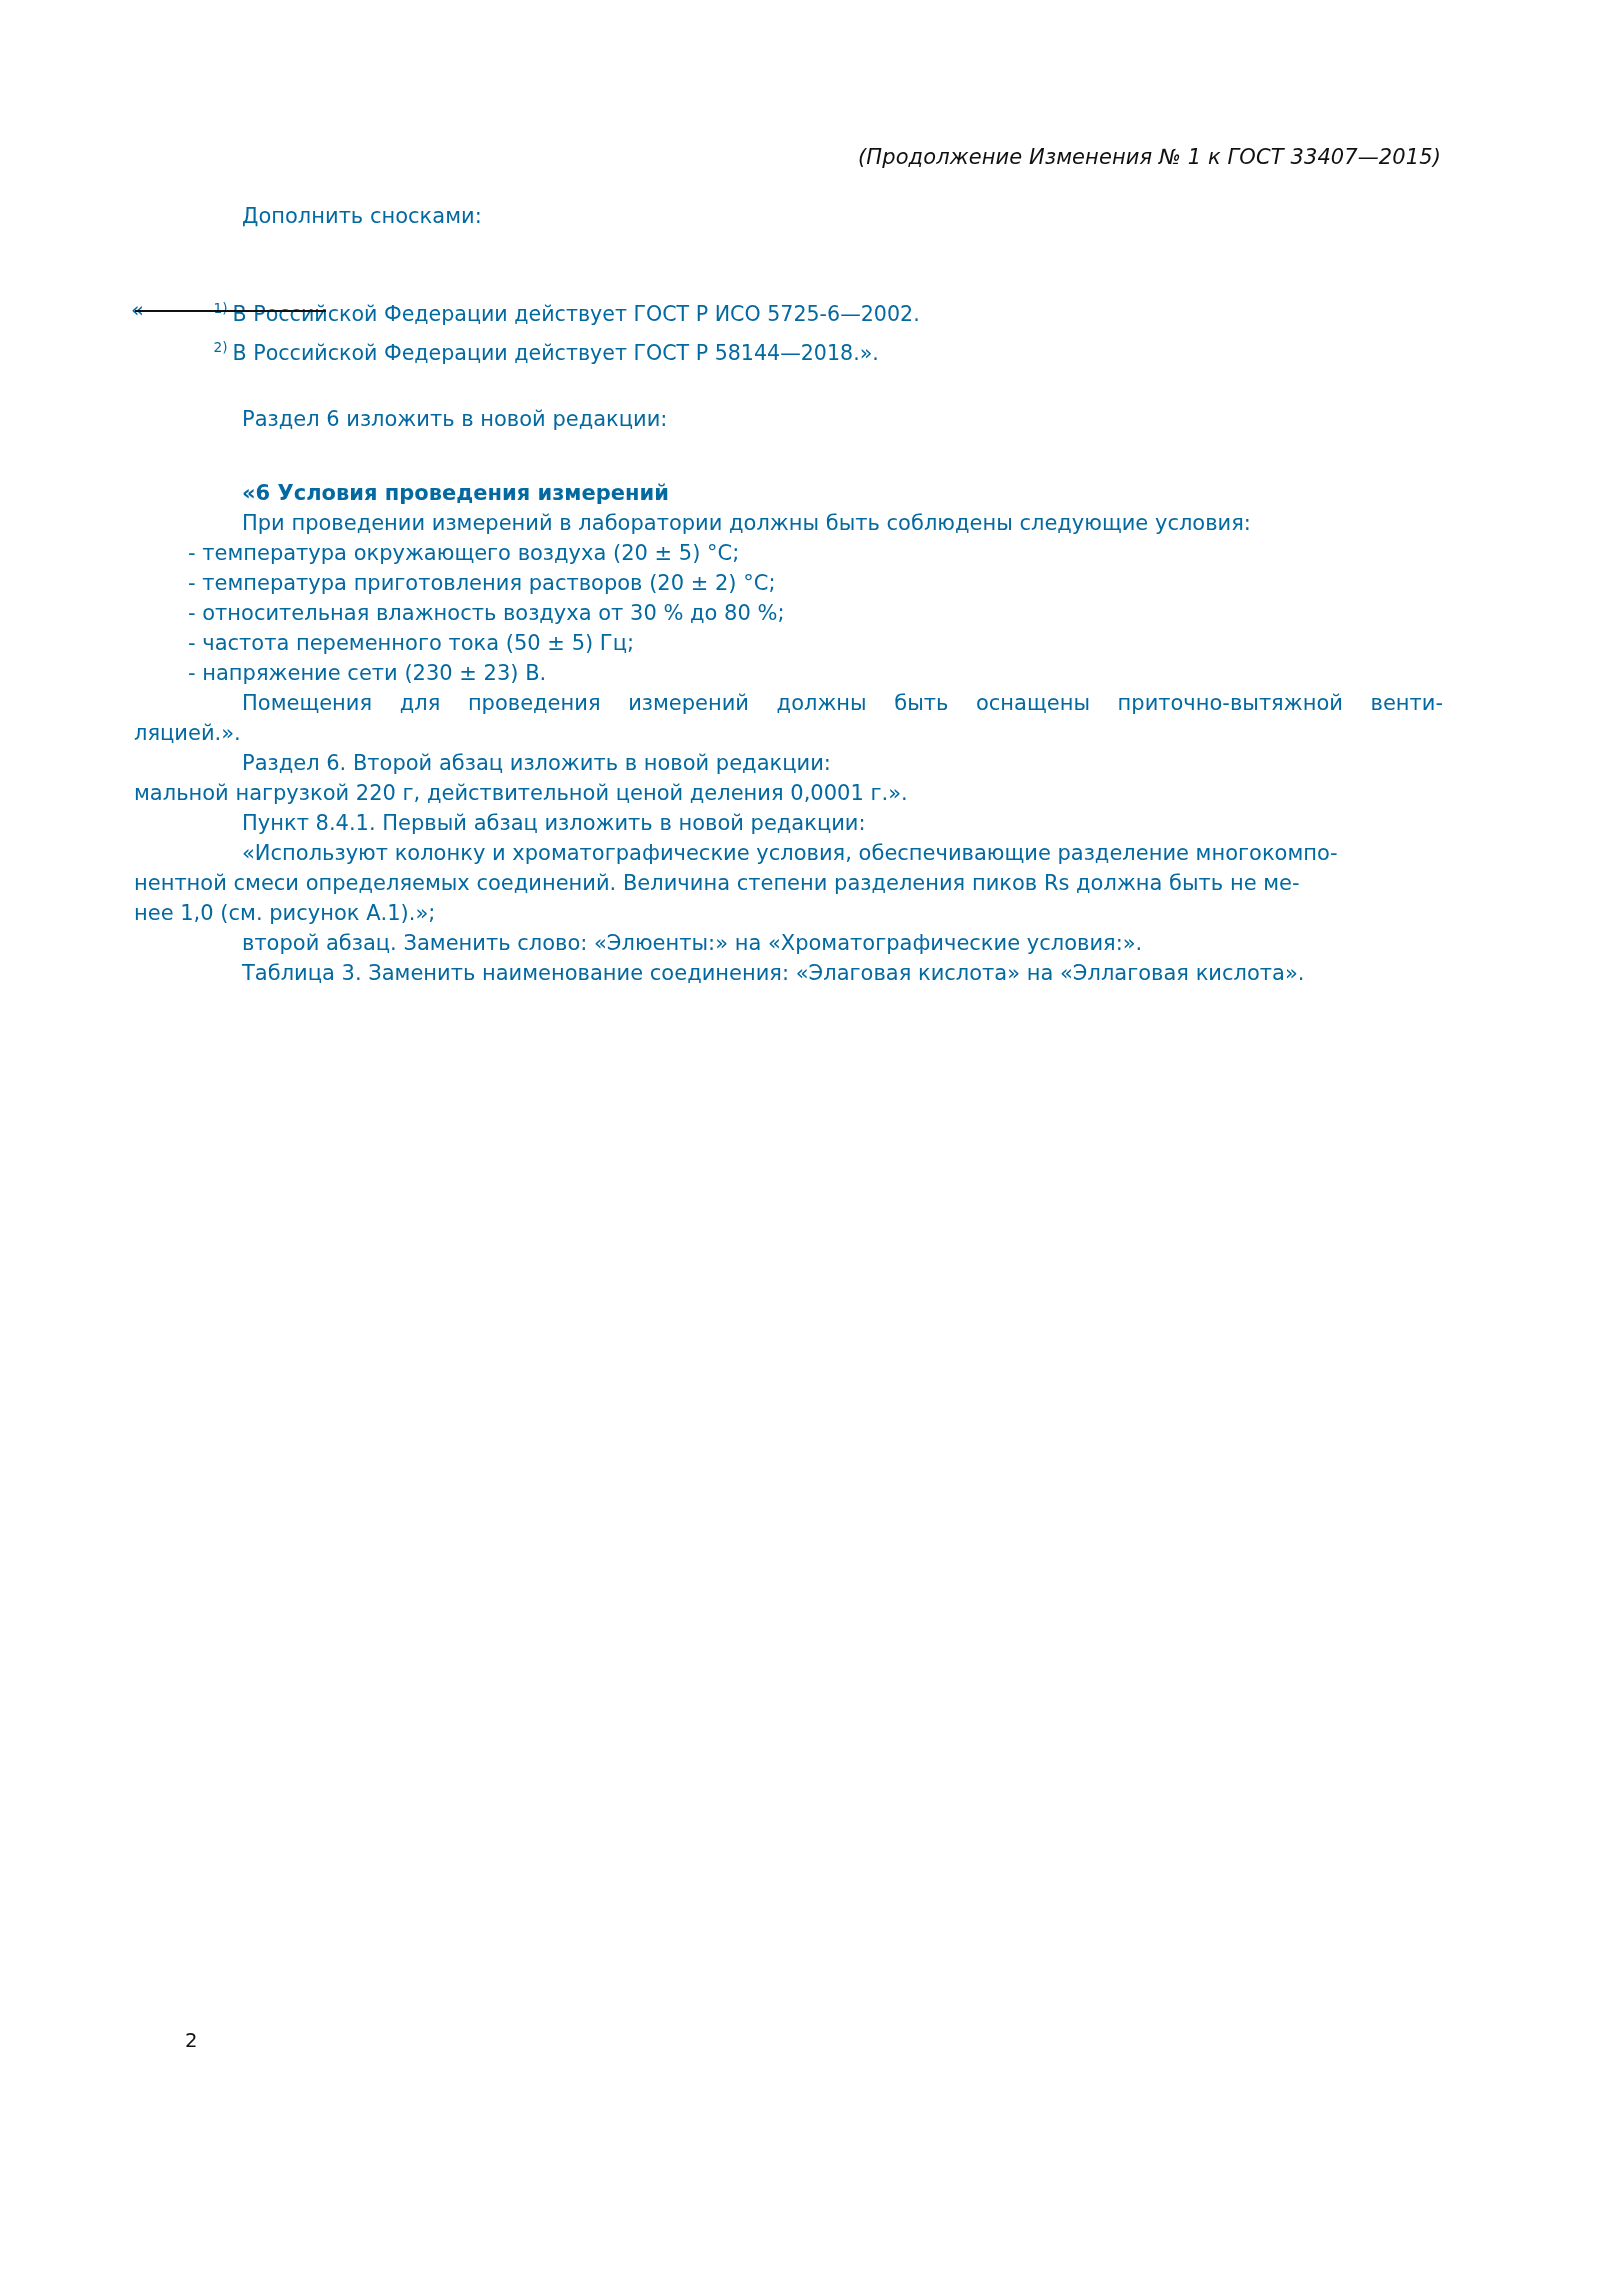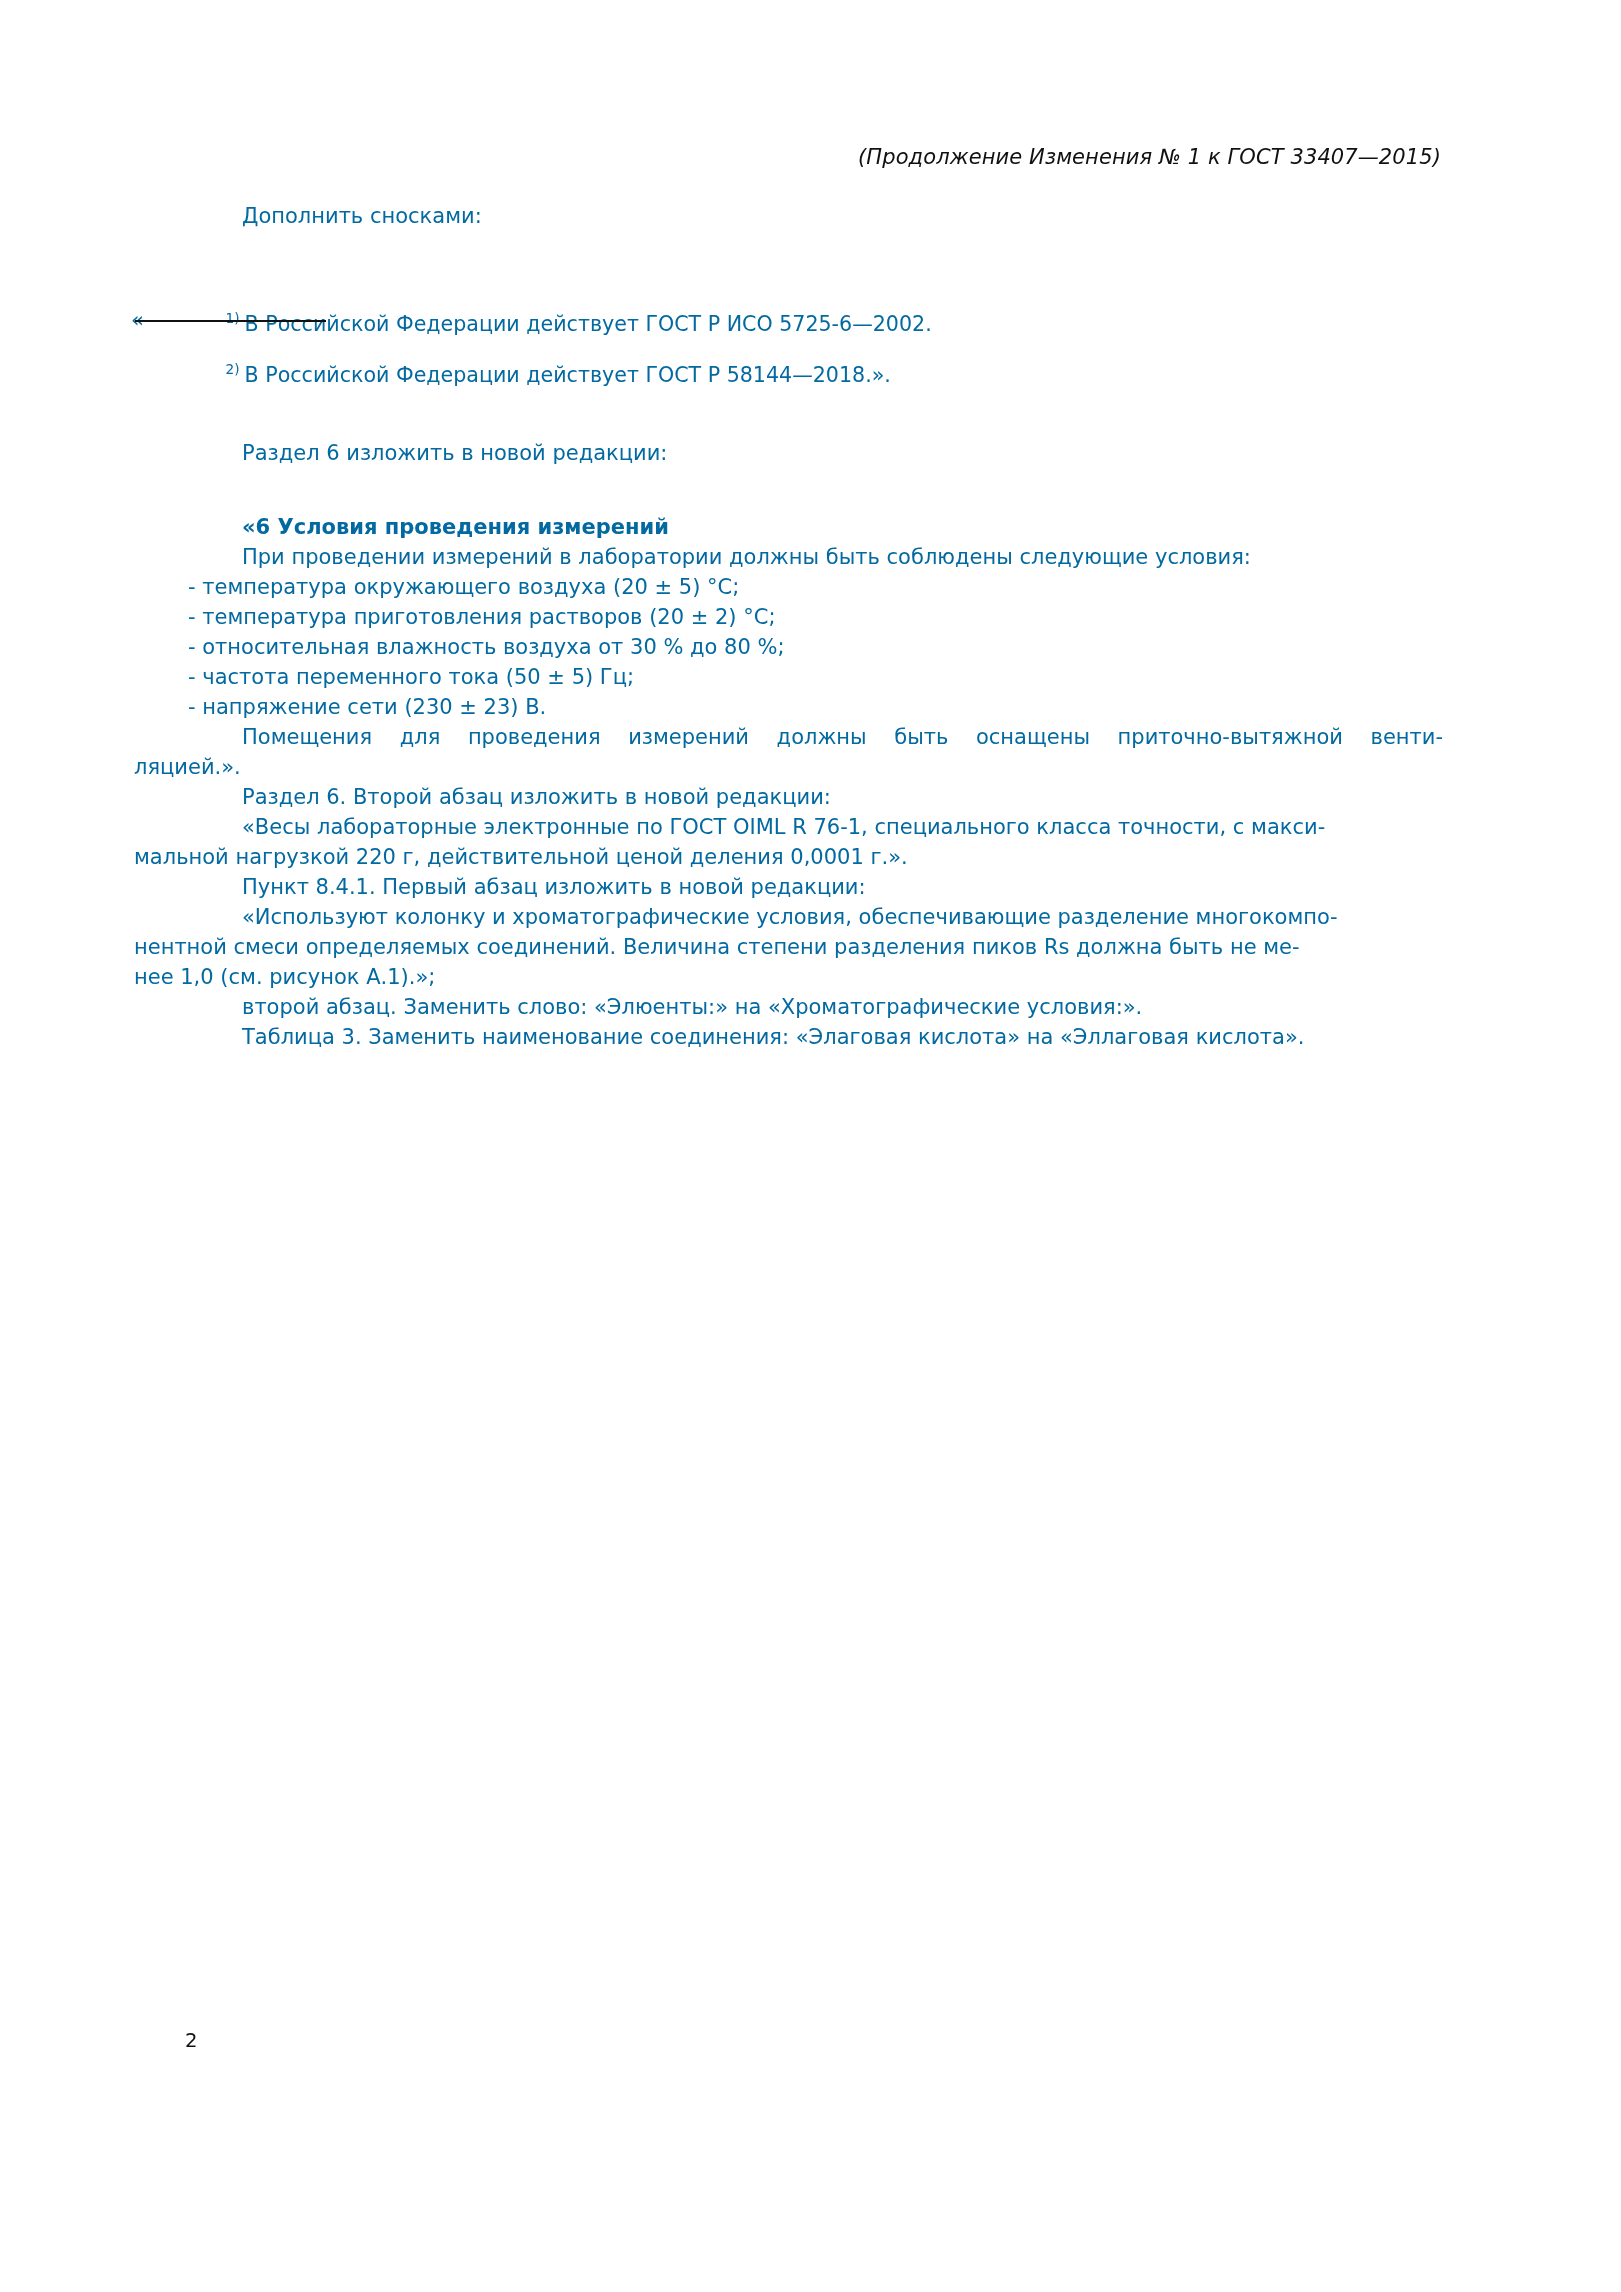--- a/index.html
+++ b/index.html
@@ -67,21 +67,21 @@
   }
   .footnote-rule {
     position: absolute;
     left: -53px;
     top: 15.7px;
     width: 191px;
     height: 2px;
     background: #111;
   }
   .footnote-line {
-    margin: 16px;
+    margin: 4px;
     padding-left: 21.6px;
     font-size: 20.6px;
     line-height: 29px;
     white-space: nowrap;
   }
   .fn-sup {
     font-size: 13.7px;
     vertical-align: super;
     margin-right: 4.9px;
   }
@@ -138,21 +138,20 @@
     <p class="para indent list-line">- температура приготовления растворов (20 ± 2) °C;</p>
     <p class="para indent list-line">- относительная влажность воздуха от 30 % до 80 %;</p>
     <p class="para indent list-line">- частота переменного тока (50 ± 5) Гц;</p>
     <p class="para indent list-line">- напряжение сети (230 ± 23) В.</p>
 
     <p class="para indent" style="text-align: justify; text-align-last: justify;">Помещения для проведения измерений должны быть оснащены приточно-вытяжной венти-</p>
     <p class="para noindent" style="margin-left:-54px;">ляцией.».</p>
 
     <p class="para indent">Раздел 6. Второй абзац изложить в новой редакции:</p>
 
-    <p class="para indent">«Весы лабораторные электронные по ГОСТ OIML R 76-1, специального класса точности, с макси-</p>
     <p class="para noindent" style="margin-left:-54px;">мальной нагрузкой 220 г, действительной ценой деления 0,0001 г.».</p>
 
     <p class="para indent">Пункт 8.4.1. Первый абзац изложить в новой редакции:</p>
 
     <p class="para indent">«Используют колонку и хроматографические условия, обеспечивающие разделение многокомпо-</p>
     <p class="para noindent" style="margin-left:-54px;">нентной смеси определяемых соединений. Величина степени разделения пиков Rs должна быть не ме-</p>
     <p class="para noindent" style="margin-left:-54px;">нее 1,0 (см. рисунок А.1).»;</p>
 
     <p class="para indent">второй абзац. Заменить слово: «Элюенты:» на «Хроматографические условия:».</p>
 

